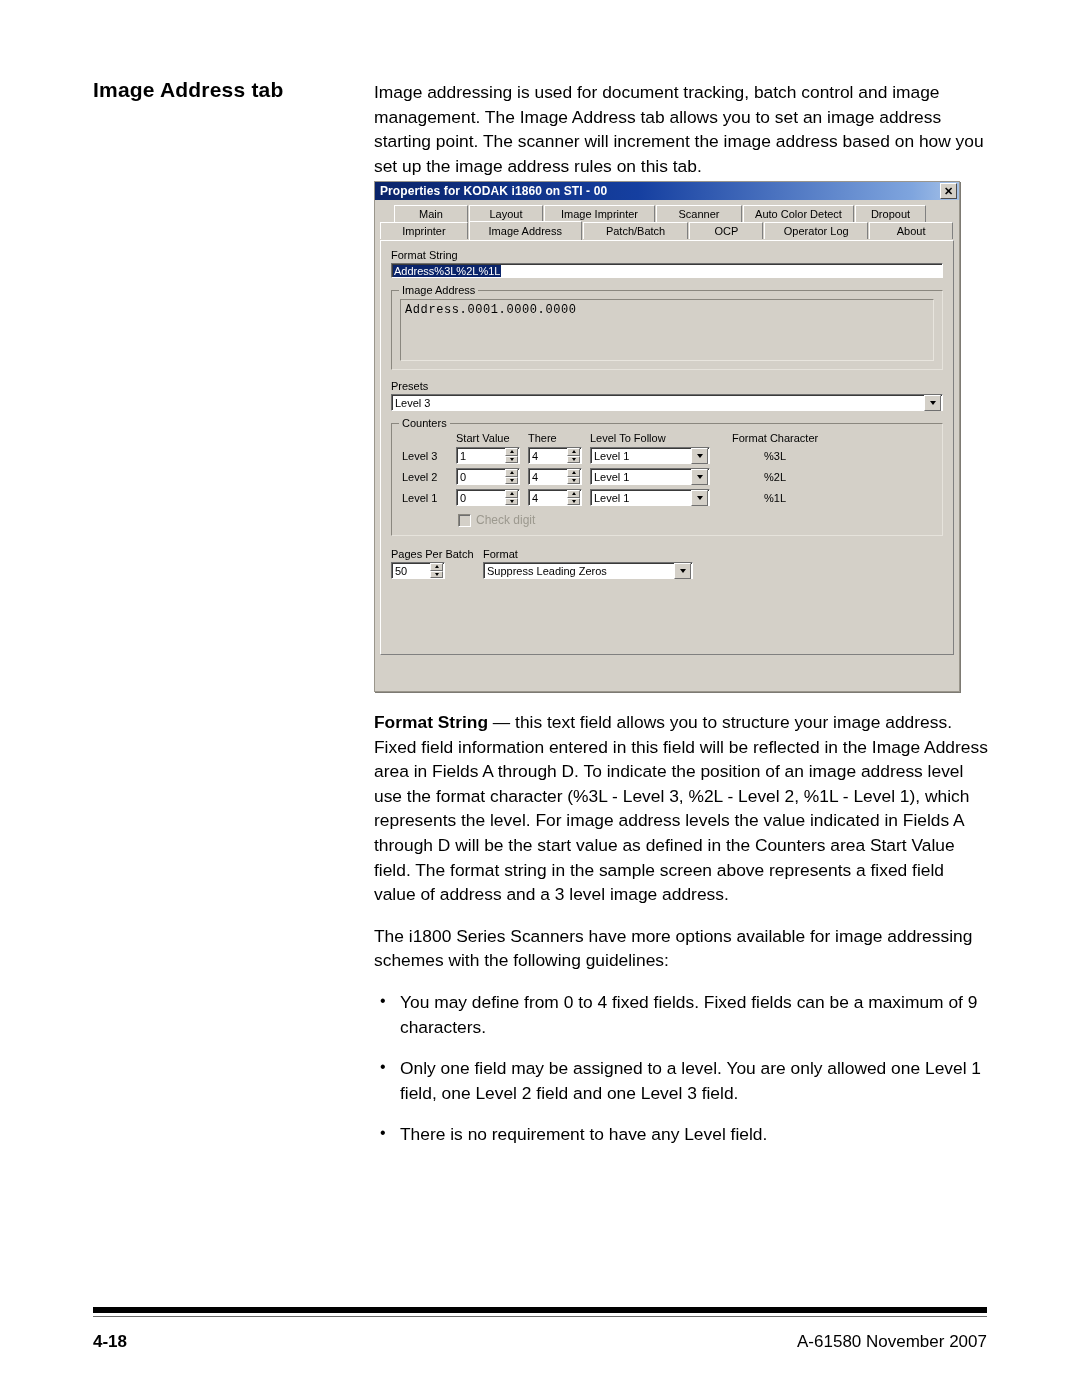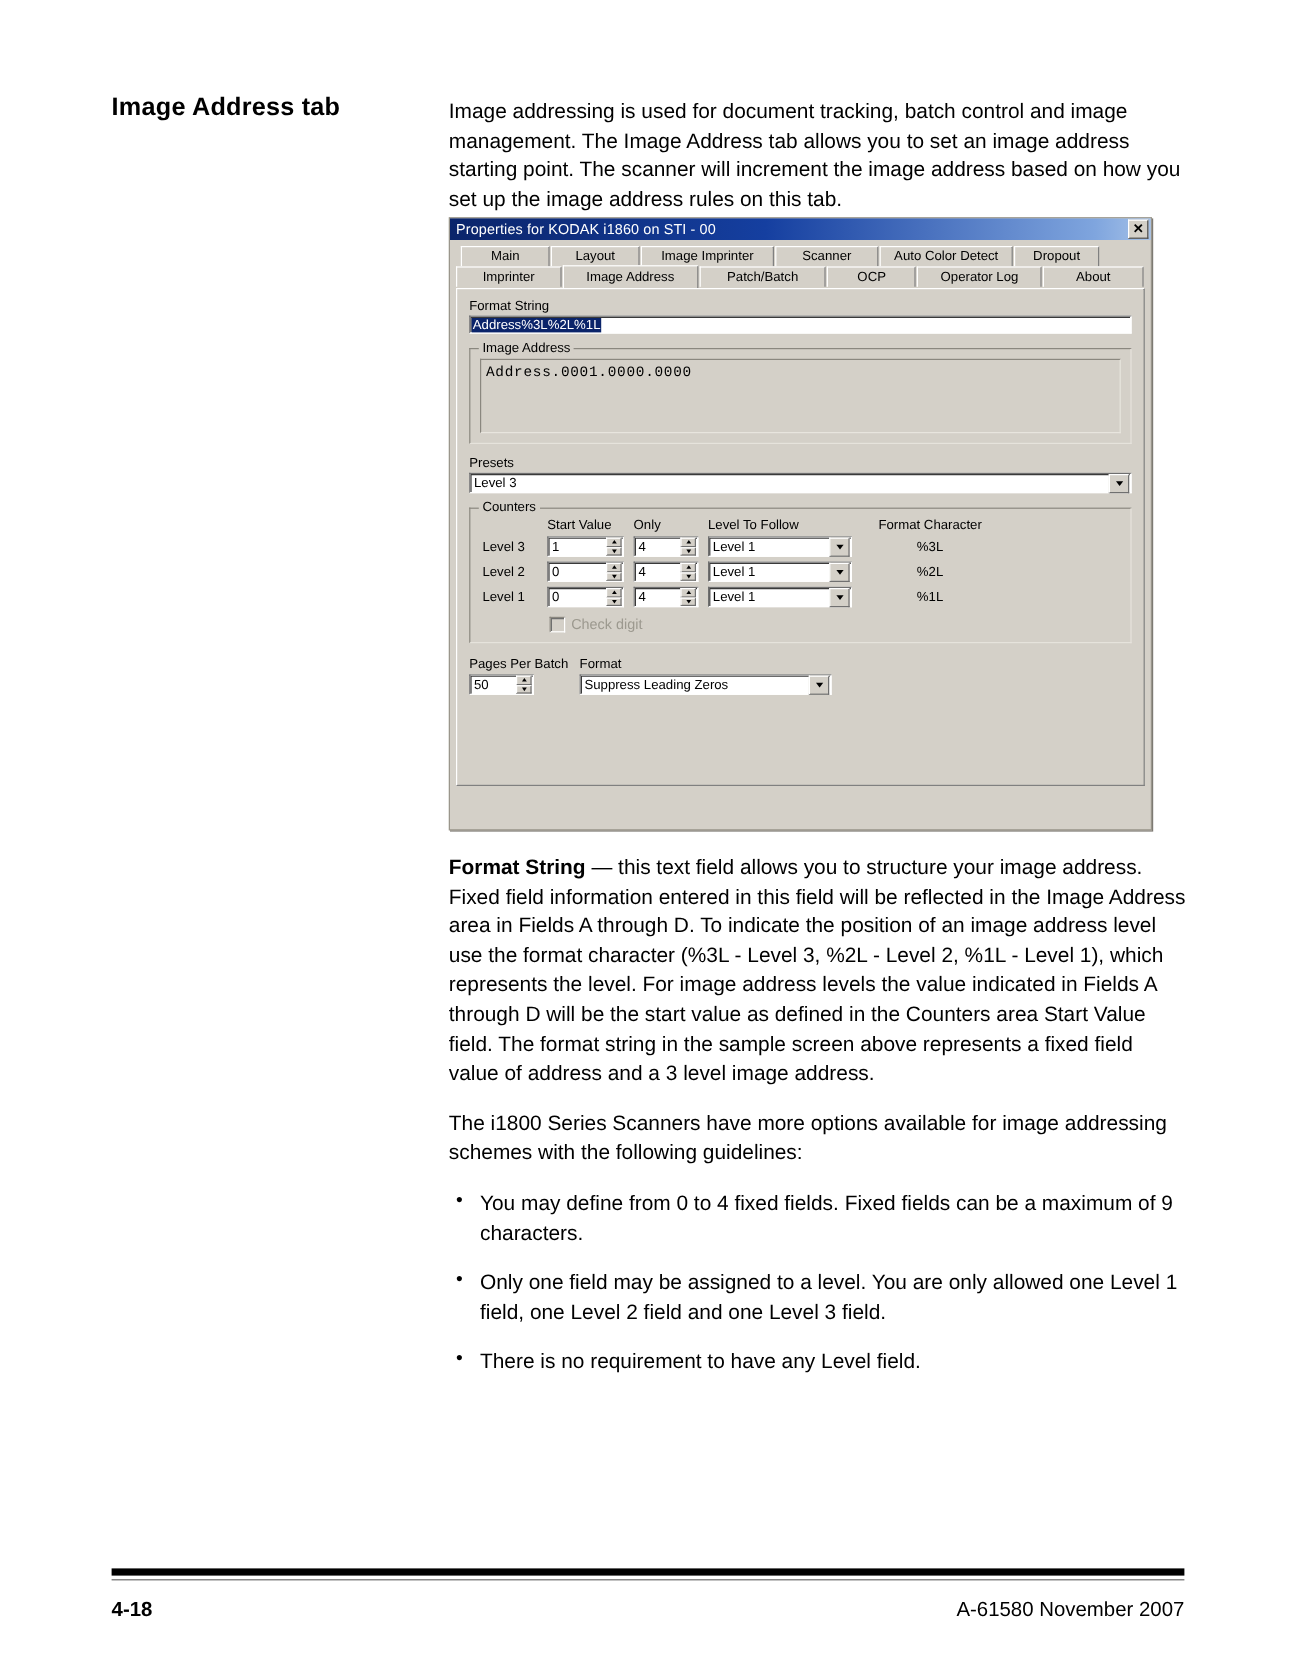--- a/index.html
+++ b/index.html
@@ -97,21 +97,21 @@
     height: 18px;
     background: linear-gradient(to right, #0a246a 0%, #153fa0 45%, #7fa5de 92%, #a6c2e8 100%);
     display: flex;
     align-items: center;
     padding: 0 2px 0 5px;
     box-sizing: border-box;
   }
   .titlebar-text {
     color: #ffffff;
     font-size: 12px;
-    font-weight: normal;
+    font-weight: bold;
     flex: 1;
     white-space: nowrap;
     letter-spacing: .1px;
   }
   .titlebar-close {
     width: 15px;
     height: 14px;
     background: #d4d0c8;
     border: 1px solid;
     border-color: #ffffff #4b4b4b #4b4b4b #ffffff;
@@ -128,21 +128,21 @@
   .dlg-body {
     position: relative;
     padding: 5px;
     height: calc(100% - 18px);
     box-sizing: border-box;
   }
 
   
   .tabstrip { position: relative; height: 35px; }
   .tabrow { display: flex; height: 17px; }
-  .tabrow.row1 { margin-left: 4px; }
+  .tabrow.row1 { margin-left: 14px; }
   .tab {
     background: #d4d0c8;
     border: 1px solid;
     border-color: #ffffff #808080 #808080 #ffffff;
     border-bottom: none;
     margin-right: 1px;
     display: flex;
     align-items: center;
     justify-content: center;
     font-size: 11px;
@@ -433,21 +433,21 @@
             <span class="arrow-down"></span>
           </span>
       </div>
 
       <div class="groupbox">
         <div class="gb-title">Counters</div>
 
         <div class="counters-head">
           <div class="ch-lvl"></div>
           <div class="ch-start">Start Value</div>
-          <div class="ch-width">Only</div>
+          <div class="ch-width">There</div>
           <div class="ch-follow">Level To Follow</div>
           <div class="ch-fmt" style="padding-left:22px">Format Character</div>
         </div>
 
         <div class="counter-row">
           <div class="lvl">Level 3</div>
           <div class="spin">
             <span class="sv">1</span>
             <span class="spin-btns">
               <span class="spin-btn">

